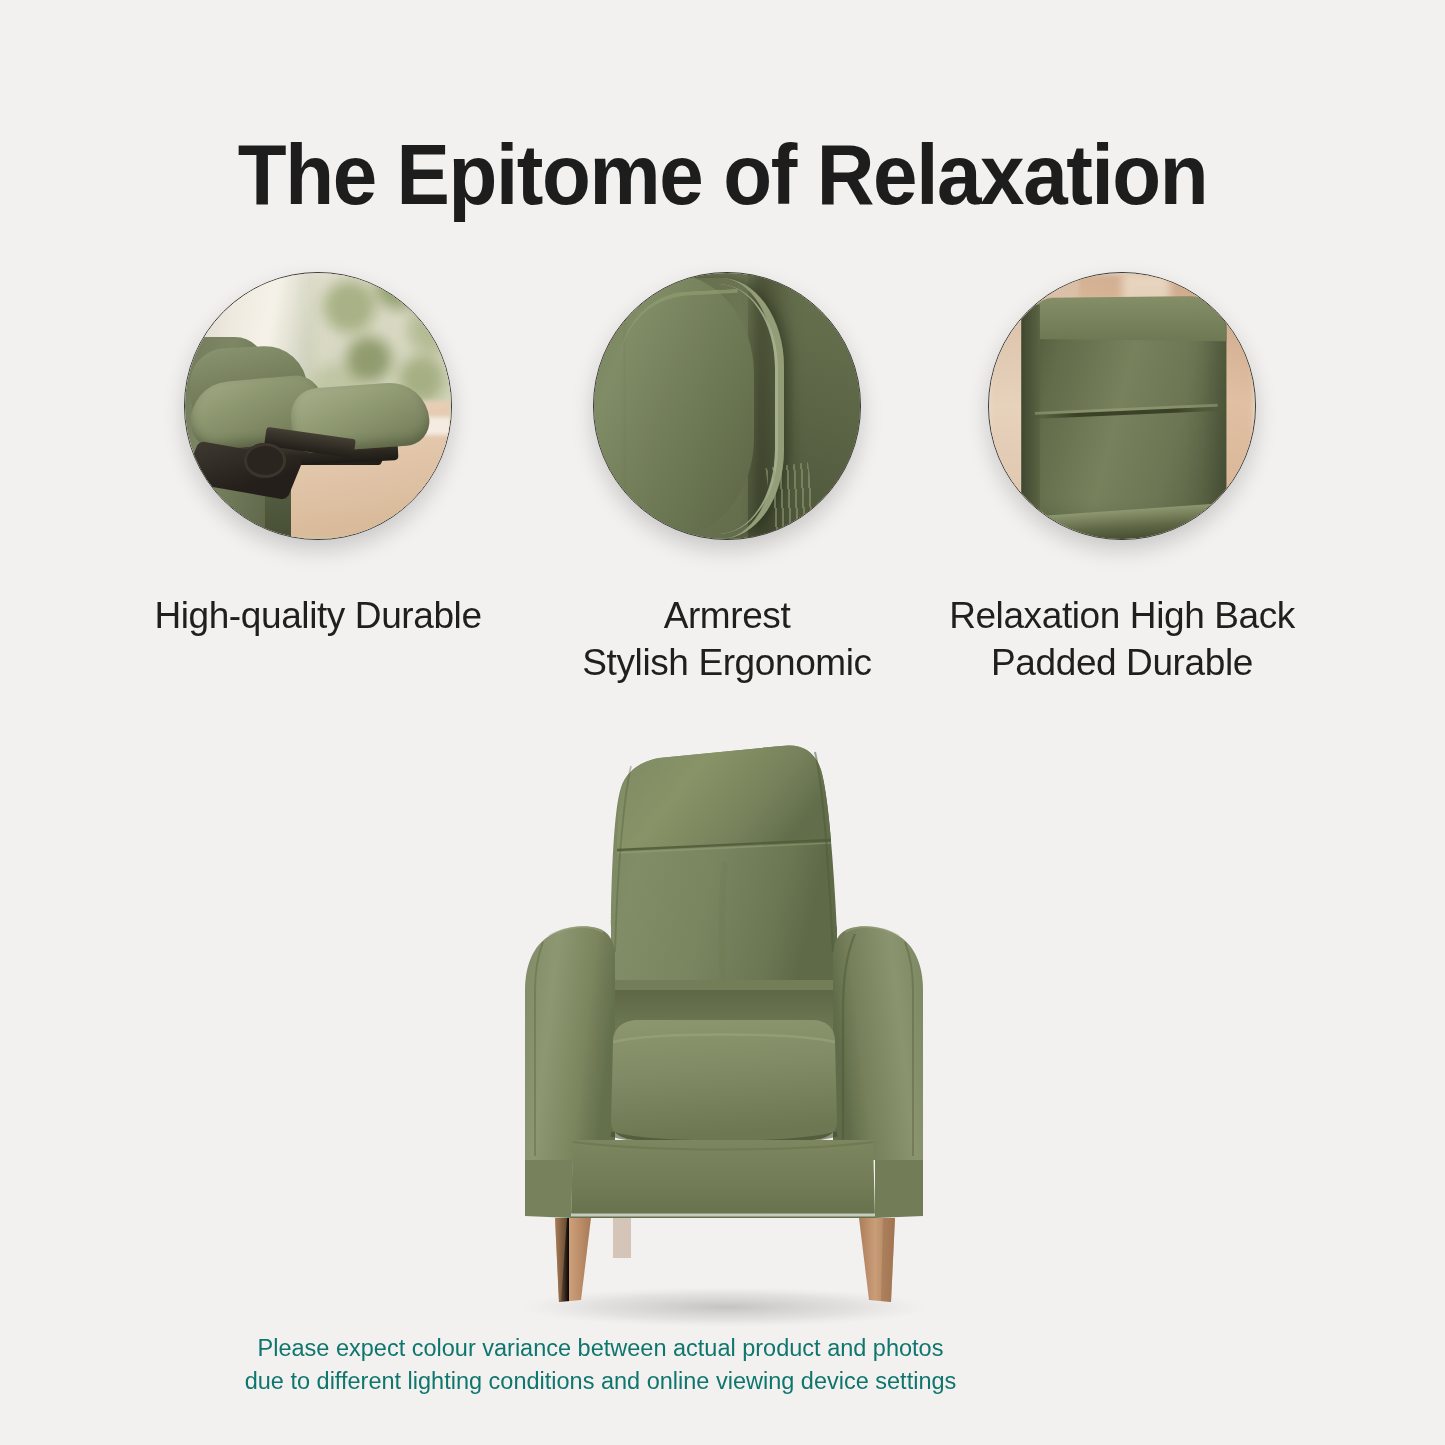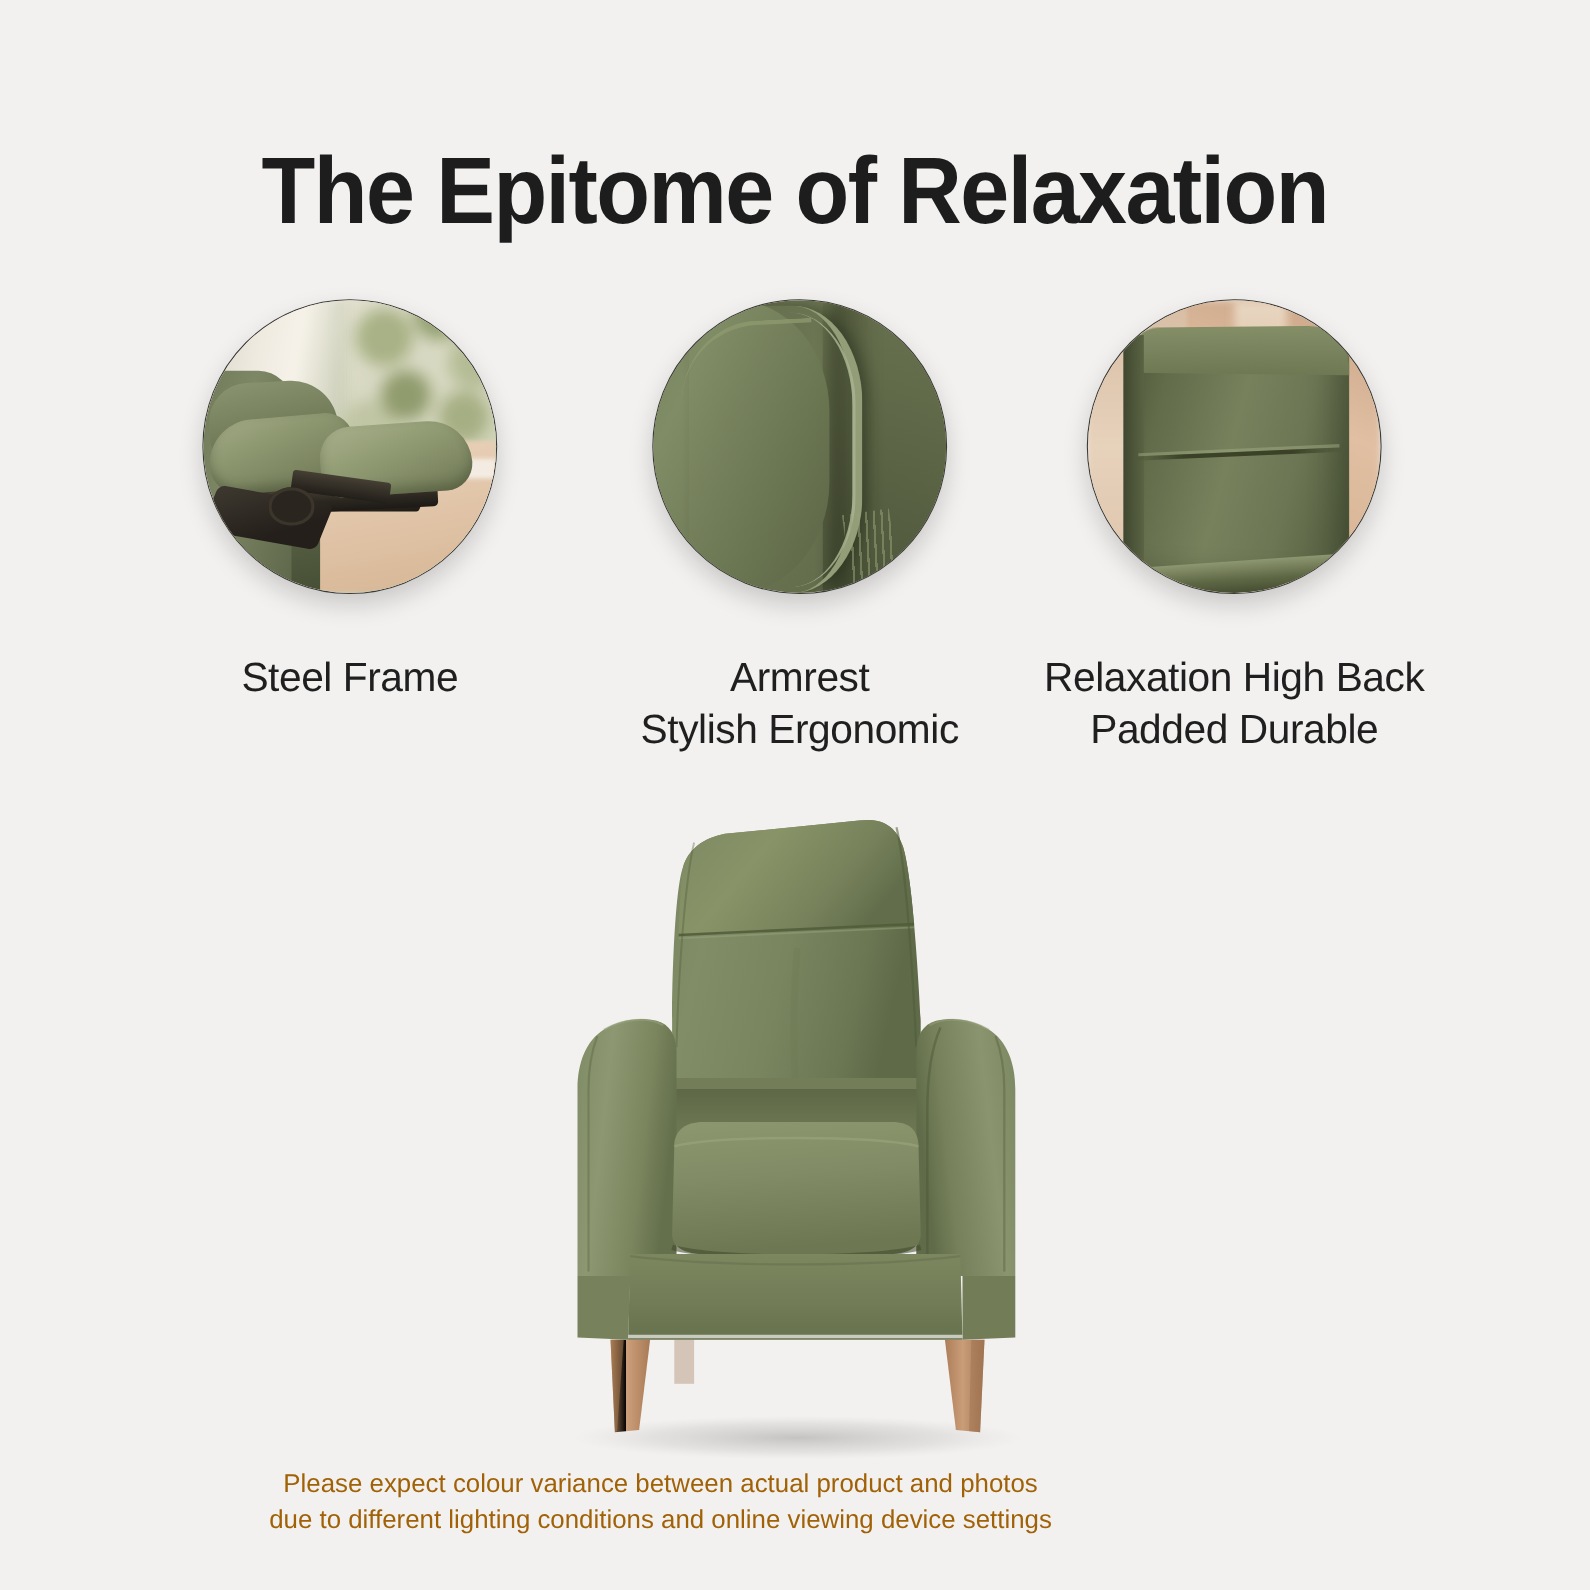--- a/index.html
+++ b/index.html
@@ -272,21 +272,21 @@
   .chair-svg { display: block; margin: 0 auto; }
 
   
   .disclaimer {
     position: absolute;
     left: 0;
     top: 1332px;
     width: 1201px;
     text-align: center;
     font-size: 23.5px;
-    color: #a16207;
+    color: #0f766e;
     line-height: 1.42;
   }
   .disclaimer div { white-space: nowrap; }
 </style>
 </head>
 <body style="background: rgb(242, 241, 240);">
 
 <div class="title">The Epitome of Relaxation</div>
 
 <div class="features">
@@ -304,21 +304,21 @@
         <div class="c1-steel-plate"></div>
         <div class="c1-steel-bar"></div>
         <div class="c1-pad-a"></div>
         <div class="c1-pad-b"></div>
         <div class="c1-steel-link"></div>
         <div class="c1-steel-arm"></div>
         <div class="c1-steel-hinge"></div>
       </div>
     </div>
     <div class="feature-label">
-      <div>Steel Frame</div>
+      <div>High-quality Durable</div>
     </div>
   </div>
 
   <div class="feature f1">
     <div class="circle-wrap">
       <div class="circle">
         <div class="c2-base"></div>
         <div class="c2-rightpanel"></div>
         <div class="c2-shadow"></div>
         <div class="c2-front"></div>

